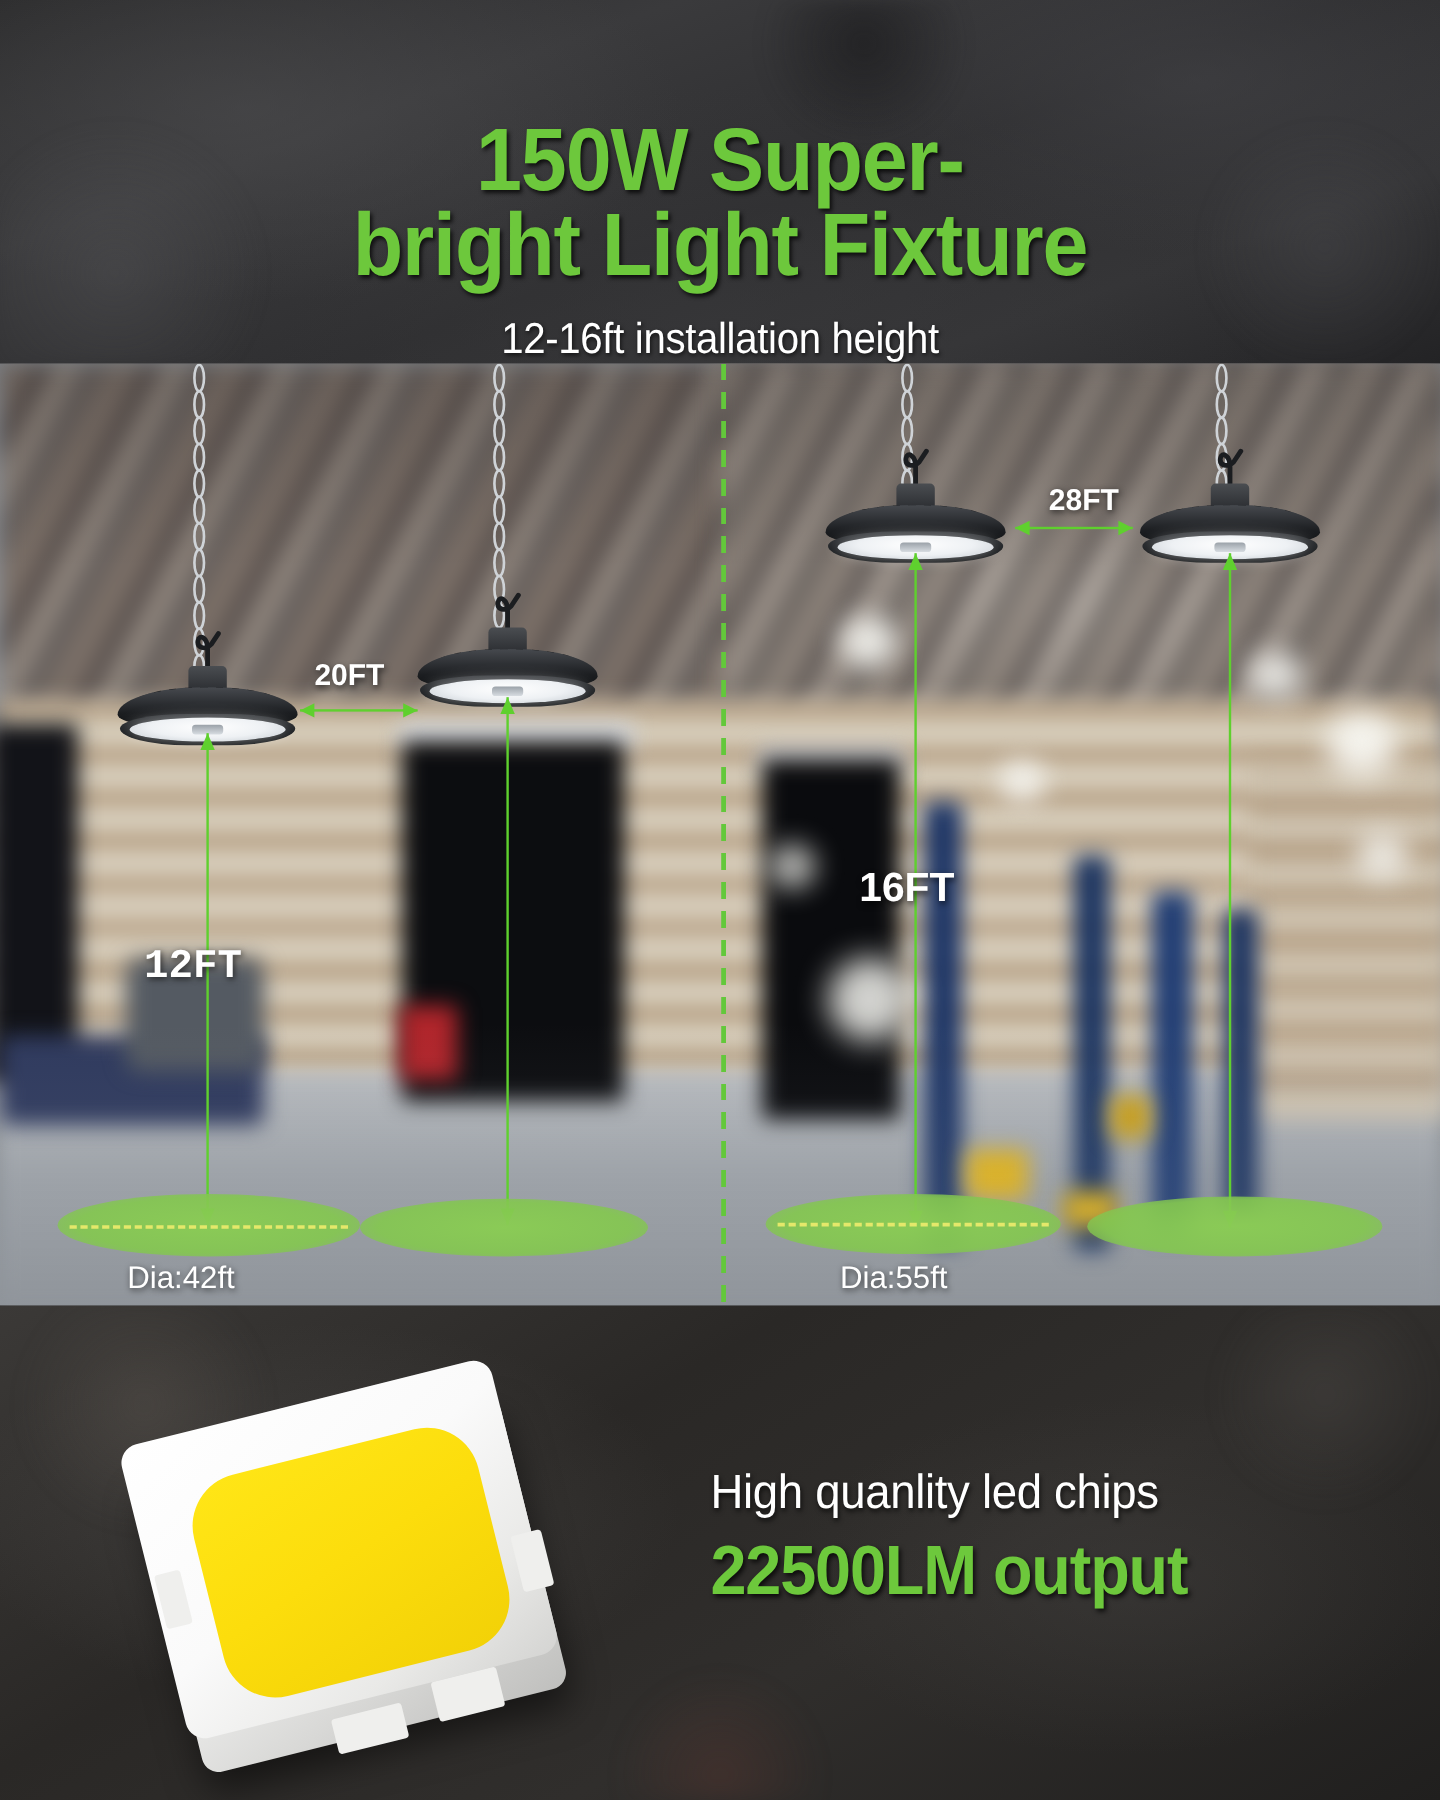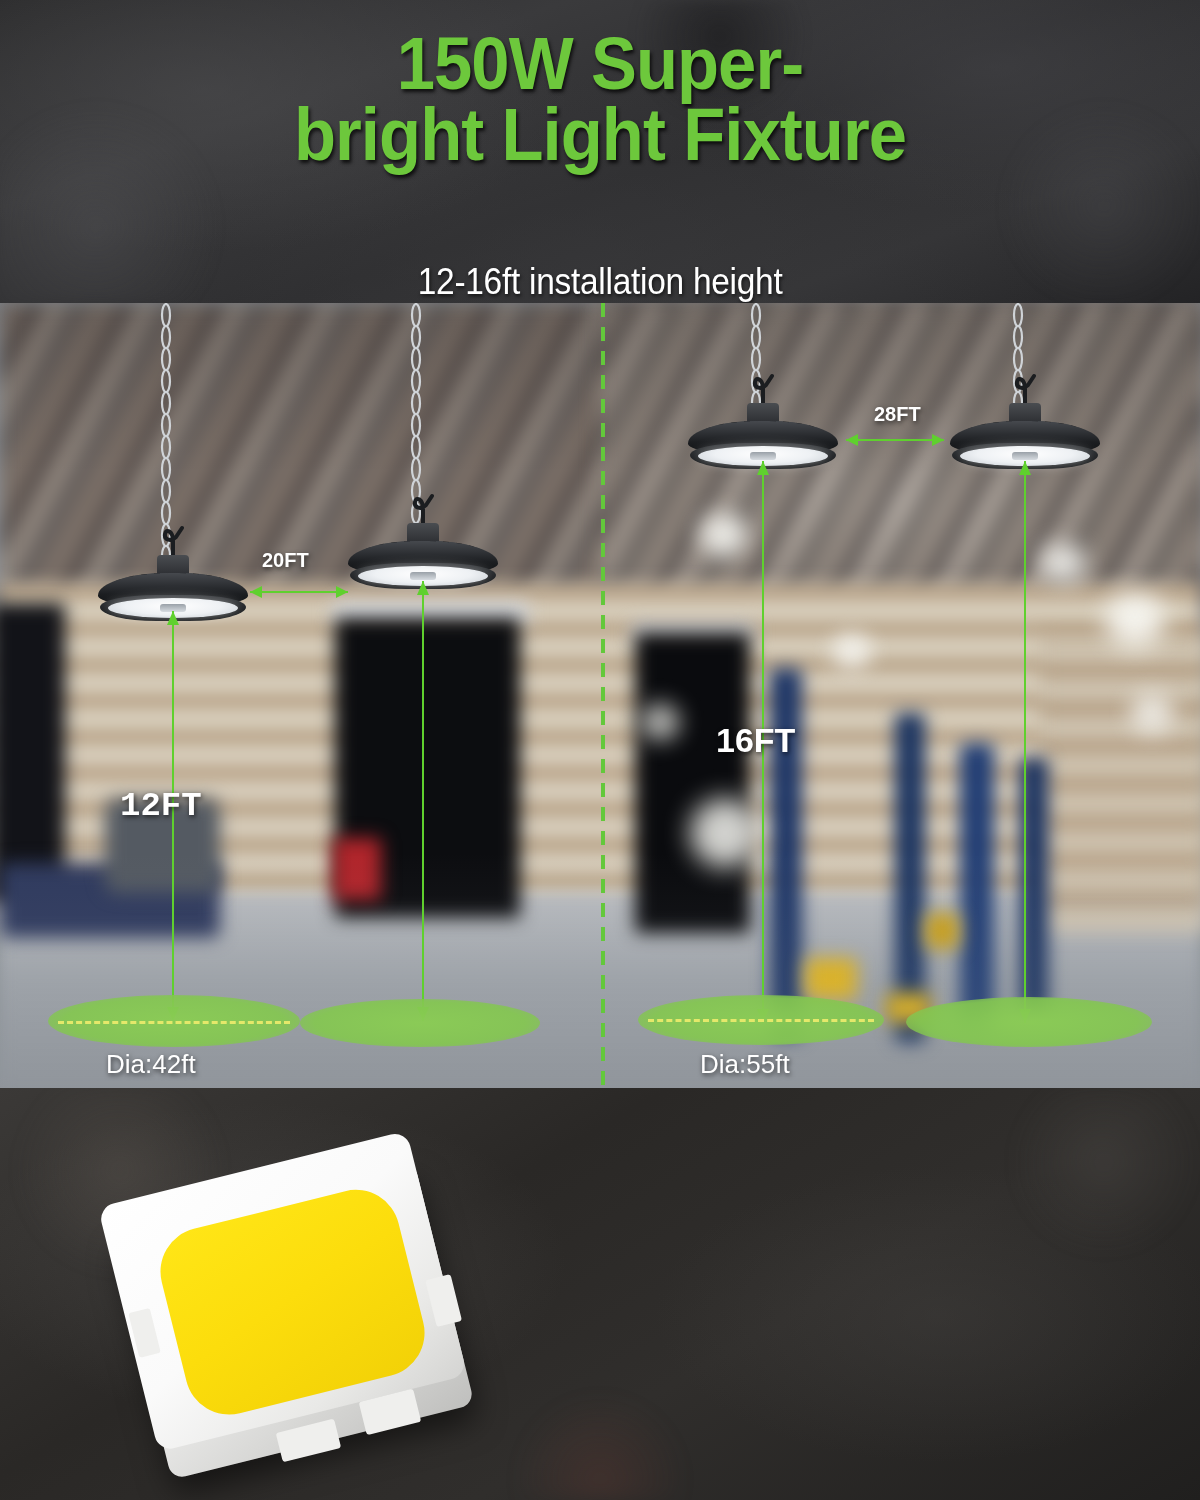--- a/index.html
+++ b/index.html
@@ -22,21 +22,21 @@
   }
   .header::after{
     content:""; position:absolute; inset:0;
     background:
       radial-gradient(circle 180px at 8% 75%, rgba(95,95,98,.32), transparent 70%),
       radial-gradient(circle 150px at 92% 68%, rgba(88,88,92,.28), transparent 70%),
       radial-gradient(circle 120px at 60% 12%, rgba(20,20,22,.55), transparent 72%);
     filter:blur(6px);
   }
   .header-inner{ position:relative; z-index:3; width:100%; height:100%;
-    display:flex; flex-direction:column; align-items:center; justify-content:space-between; padding-top:28px; }
+    display:flex; flex-direction:column; align-items:center; justify-content:flex-end; padding-top:28px; }
 
   .title{
     color:#6DC83C;
     font-size:74px; line-height:.96; font-weight:700;
     letter-spacing:-1px;
     text-align:center;
     font-stretch:condensed;
     transform:scaleX(.93);
     text-shadow:2px 3px 4px rgba(0,0,0,.75);
     width:980px;
@@ -151,21 +151,21 @@
   .v-arrow::after{ content:""; position:absolute; left:-5px; bottom:0;
      border-left:6px solid transparent; border-right:6px solid transparent; border-top:14px solid #5FD02E; }
 
   .h-arrow{ position:absolute; height:2px; background:#5FD02E; }
   .h-arrow::before{ content:""; position:absolute; left:0; top:-5px;
      border-top:6px solid transparent; border-bottom:6px solid transparent; border-right:12px solid #5FD02E; }
   .h-arrow::after{ content:""; position:absolute; right:0; top:-5px;
      border-top:6px solid transparent; border-bottom:6px solid transparent; border-left:12px solid #5FD02E; }
 
   .lbl{ position:absolute; color:#fff; font-weight:700; text-shadow:1px 2px 5px rgba(0,0,0,.65); white-space:nowrap; }
-  .lbl-span{ font-size:20px; }
+  .lbl-span{ font-size:25px; }
   .lbl-height{ font-size:34px; }
   .lbl-dia{ font-size:26px; font-weight:400; }
 
   
   .pool{ position:absolute; border-radius:50%;
      background:radial-gradient(ellipse at 50% 50%, rgba(138,204,84,.97) 0%, rgba(132,199,80,.92) 62%, rgba(128,196,78,.55) 88%, rgba(128,196,78,0) 100%); }
   .pool-dash{ position:absolute; height:0; border-top:3px dashed #e4e86a; }
 
   
   .ledsec{
@@ -382,14 +382,18 @@
     <div class="chip-base"></div>
     <div class="chip-top">
       <div class="chip-phos"></div>
       <div class="chip-pad pad-a"></div>
       <div class="chip-pad pad-b"></div>
       <div class="chip-pad pad-c"></div>
       <div class="chip-pad pad-d"></div>
     </div>
   </div>
 
+  <div class="led-text">
+    <div class="led-t1">High quanlity led chips</div>
+    <div class="led-t2">22500LM output</div>
+  </div>
 
 </div>
 
 </body></html>

